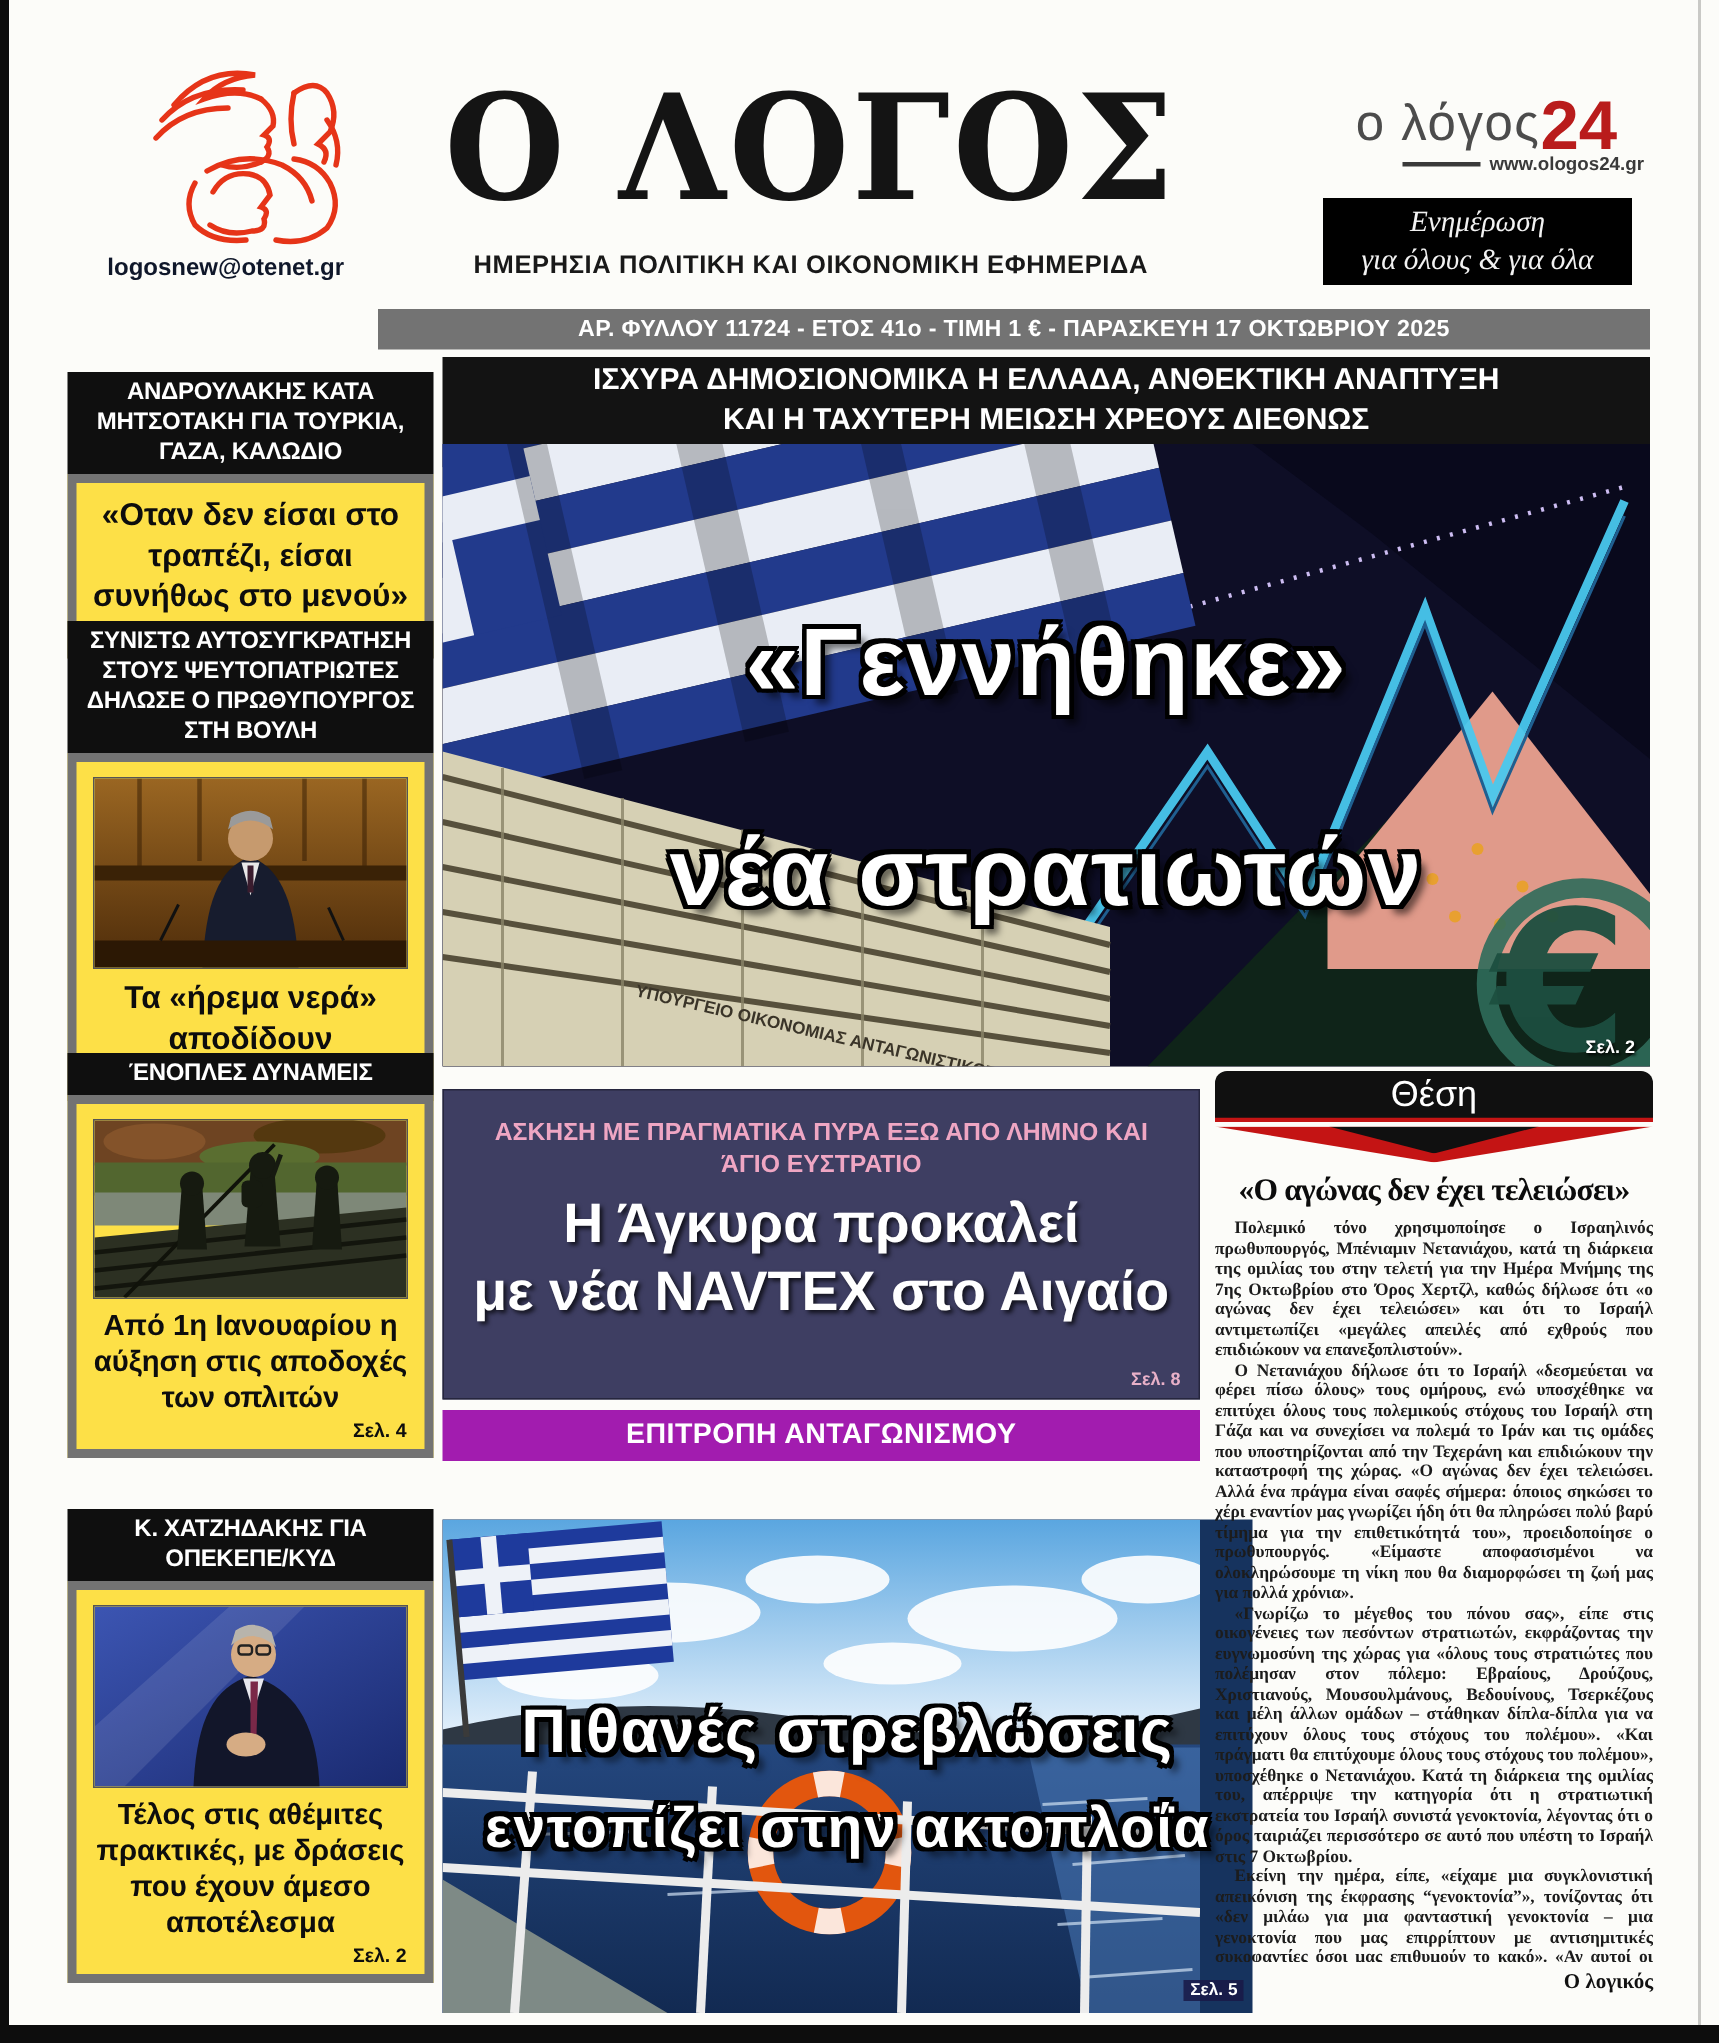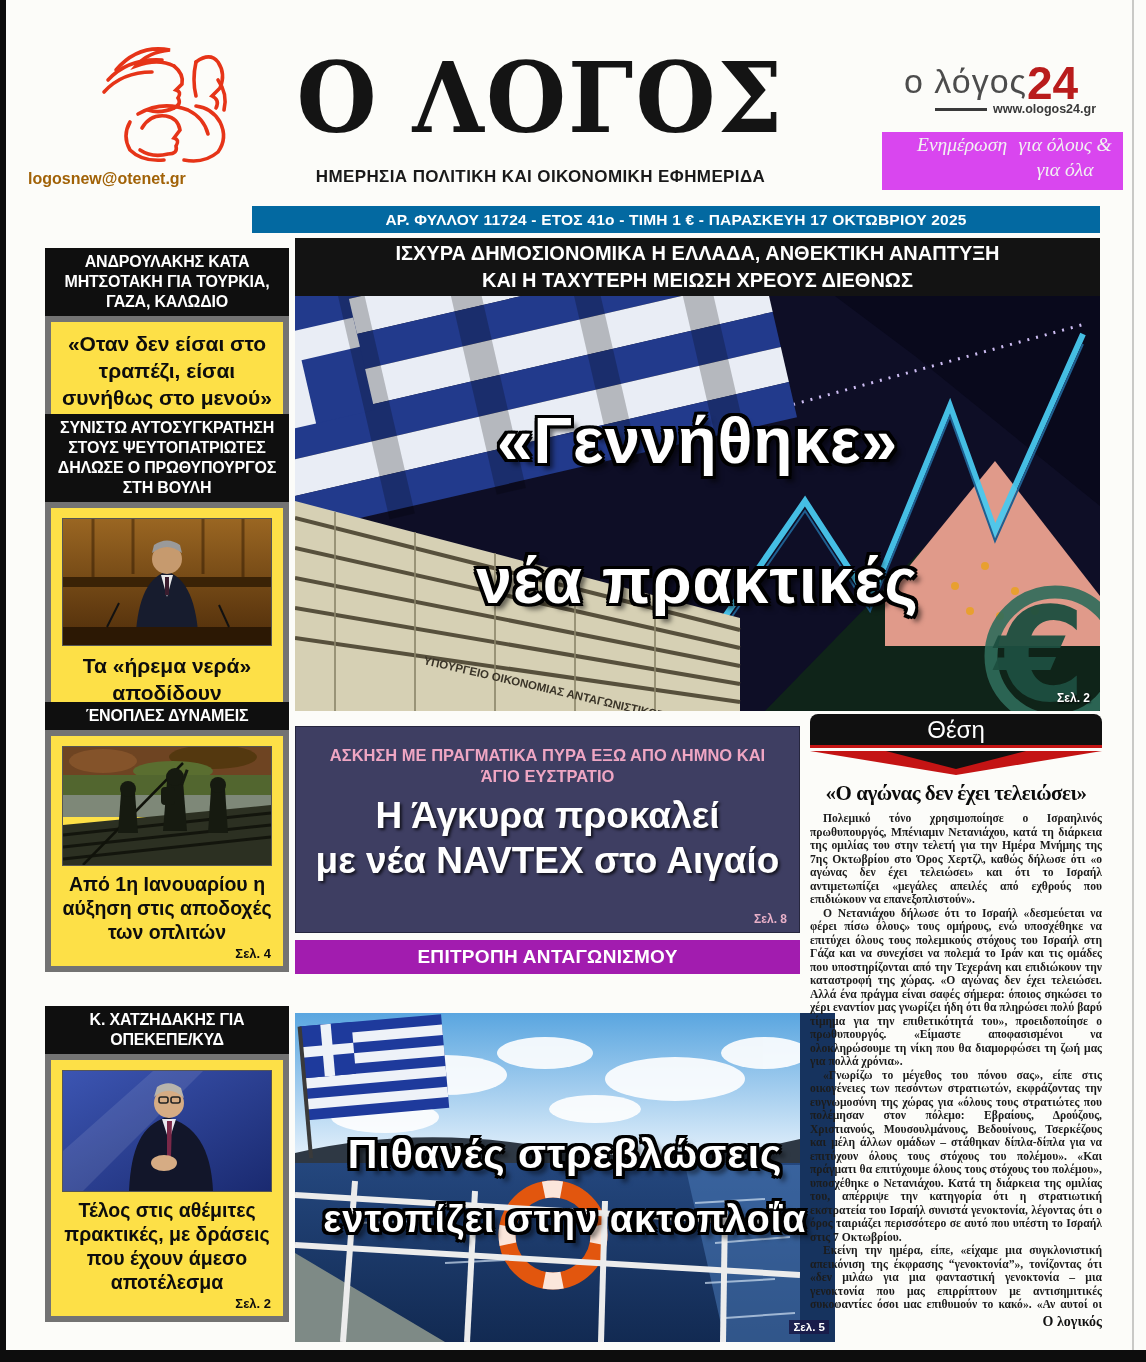--- a/index.html
+++ b/index.html
@@ -7,40 +7,40 @@
         font-family:"Liberation Sans",sans-serif;color:#111;}
   .abs{position:absolute;}
 
   
   #edge-left{left:0;top:0;width:6px;height:1362px;background:#0d0d0d;}
   #edge-bottom{left:0;top:1350px;width:1146px;height:12px;background:#0d0d0d;}
   #edge-foldline{left:1132px;top:0;width:2px;height:1350px;background:#c9c9c6;}
 
   
   #faces-logo{left:78px;top:36px;width:180px;height:132px;}
-  #masthead-email{left:28px;top:170px;width:245px;text-align:left;font-weight:bold;
-                  font-size:16px;color:#a16207;}
+  #masthead-email{left:28px;top:170px;width:245px;text-align:center;font-weight:bold;
+                  font-size:16px;color:#0f172a;}
   #masthead-title{left:278px;top:36px;width:525px;text-align:center;
                   font-family:"DejaVu Serif","Liberation Serif",serif;font-weight:bold;
                   font-size:92px;line-height:118px;color:#141414;letter-spacing:2px;
                   transform:scaleY(1.06);transform-origin:top;}
   #masthead-subtitle{left:278px;top:167px;width:525px;text-align:center;font-weight:bold;
                      font-size:17px;letter-spacing:.4px;color:#191919;}
 
   #weblogo{left:886px;top:50px;width:210px;text-align:center;}
   #weblogo-text{font-size:34px;color:#4c4c4c;letter-spacing:1px;font-family:"Liberation Sans",sans-serif;}
   #weblogo-number{font-size:46px;font-weight:bold;color:#b91c1c;display:inline-block;transform:translateY(6px);}
   #weblogo-url{left:886px;top:102px;width:210px;text-align:right;font-size:12.5px;font-weight:bold;color:#3a3a3a;}
   #weblogo-url .dash{display:inline-block;width:52px;height:3px;background:#3a3a3a;vertical-align:middle;margin-right:6px;}
-  #web-tagline{left:882px;top:132px;width:206px;height:58px;background:#d946ef;color:#f2f2f2;
-               display:flex;flex-direction:row;justify-content:center;text-align:center;
-               font-style:italic;font-size:19.5px;line-height:25px;font-family:"Liberation Serif",serif;padding-left:35px;}
-
-  
-  #issue-bar{left:252px;top:206px;width:848px;height:27px;background:#0369a1;color:#fff;
+  #web-tagline{left:882px;top:132px;width:206px;height:58px;background:#000000;color:#f2f2f2;
+               display:flex;flex-direction:column;justify-content:center;text-align:center;
+               font-style:italic;font-size:19.5px;line-height:25px;font-family:"Liberation Serif",serif;}
+
+  
+  #issue-bar{left:252px;top:206px;width:848px;height:27px;background:#737373;color:#fff;
              font-weight:bold;font-size:15.5px;display:flex;align-items:center;justify-content:center;
              letter-spacing:.2px;}
   #top-banner{left:295px;top:238px;width:805px;height:58px;background:#131313;color:#fff;
               font-weight:bold;font-size:20px;line-height:27px;text-align:center;
               display:flex;flex-direction:column;justify-content:center;}
 
   
   .l-art{left:45px;width:244px;margin-top:16px;}
   .l-head{background:#0f0f0f;color:#fff;font-weight:bold;font-size:16px;line-height:20px;
           text-align:center;padding:4px 3px;letter-spacing:-.2px;}
@@ -294,21 +294,21 @@
       <g stroke="#8a8468" stroke-width="2" opacity=".8">
         <line x1="40" y1="216" x2="40" y2="415"></line>
           <line x1="120" y1="236" x2="120" y2="415"></line>
         <line x1="200" y1="257" x2="200" y2="415"></line>
           <line x1="280" y1="278" x2="280" y2="415"></line>
         <line x1="360" y1="299" x2="360" y2="415"></line>
       </g>
       <text x="128" y="368" transform="rotate(13 128 368)" font-size="11.5" font-weight="bold" fill="#3a3428" font-family="'Liberation Sans',sans-serif">ΥΠΟΥΡΓΕΙΟ ΟΙΚΟΝΟΜΙΑΣ ΑΝΤΑΓΩΝΙΣΤΙΚΟΤΗΤΑΣ &amp; ΝΑΥΤΙΛΙΑΣ</text>
     </svg>
     <div class="big-overlay" id="main-hl1">«Γεννήθηκε»</div>
-    <div class="big-overlay" id="main-hl2">νέα πρακτικές</div>
+    <div class="big-overlay" id="main-hl2">νέα στρατιωτών</div>
     <div class="pg-white">Σελ. 2</div>
   </div>
 
   <div class="abs" id="navtex">
     <div id="navtex-kicker">ΑΣΚΗΣΗ ΜΕ ΠΡΑΓΜΑΤΙΚΑ ΠΥΡΑ ΕΞΩ ΑΠΟ ΛΗΜΝΟ ΚΑΙ ΆΓΙΟ ΕΥΣΤΡΑΤΙΟ</div>
     <div class="navtex-hl">Η Άγκυρα προκαλεί</div>
     <div class="navtex-hl">με νέα NAVTEX στο Αιγαίο</div>
     <div id="navtex-page">Σελ. 8</div>
   </div>
 

